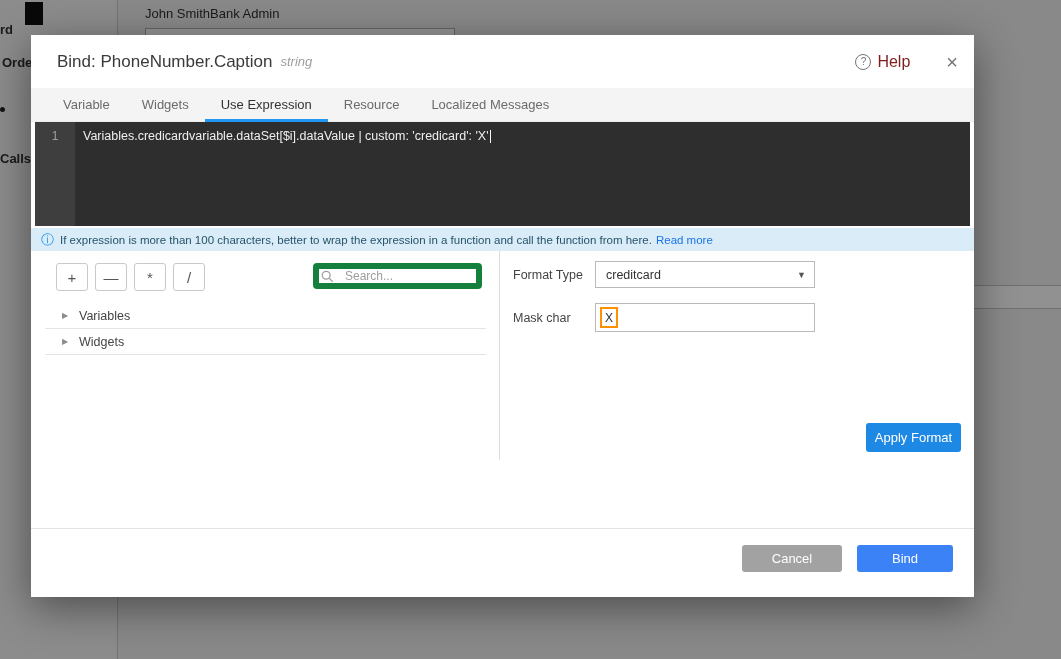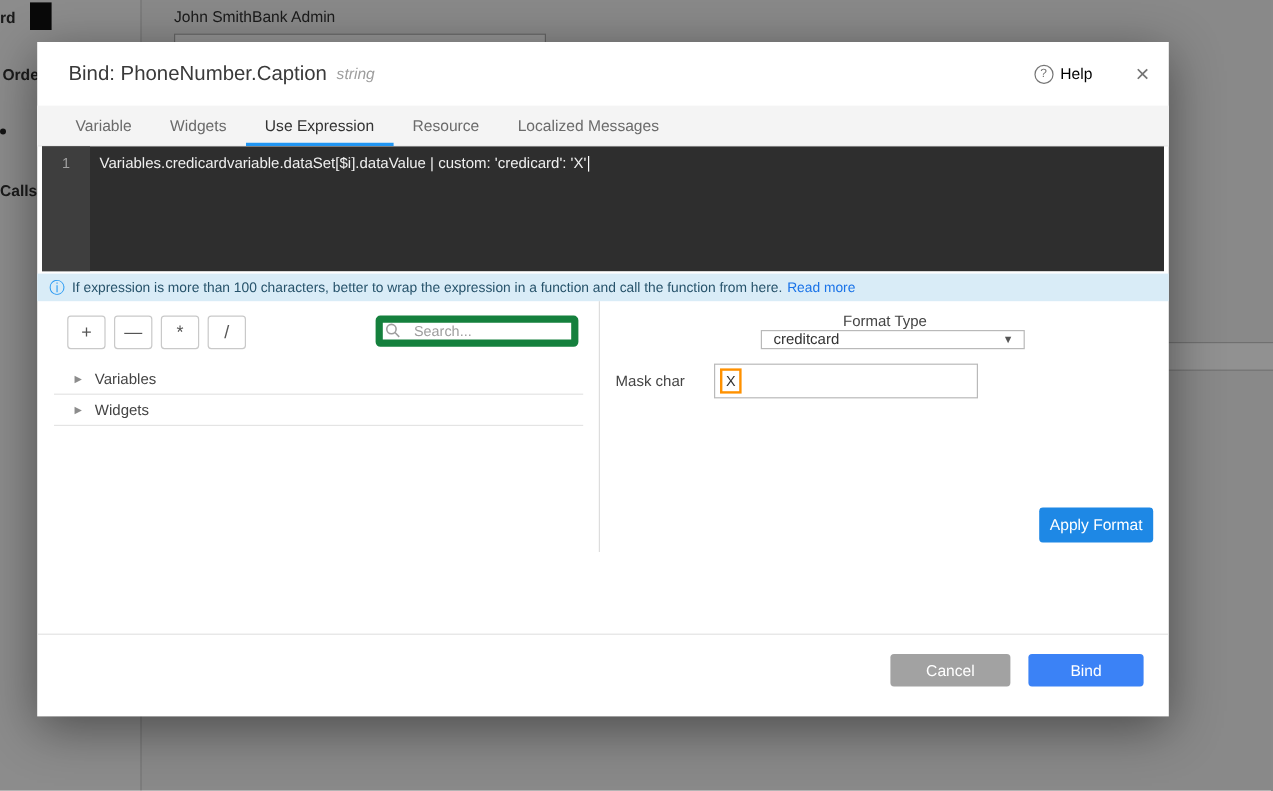--- a/index.html
+++ b/index.html
@@ -3,38 +3,38 @@
 <meta charset="utf-8">
 <style>
   * { box-sizing: border-box; margin: 0; padding: 0; font-family: "Liberation Sans", sans-serif; }
   html, body { width: 1061px; height: 659px; overflow: hidden; }
   body { position: relative; background: #ededed; }
 
   
   .bg-sidebar { position: absolute; left: 0; top: 0; width: 118px; height: 100%; background: #f1f1f1; border-right: 1px solid #c6c6c6; }
   .bg-logo { position: absolute; left: 25px; top: 2px; width: 18px; height: 23px; background: #101010; }
   .bg-frag { position: absolute; font-weight: bold; font-size: 13px; color: #2f2f2f; white-space: nowrap; }
-  .frag-0 { left: 0; top: 7px; }
+  .frag-0 { left: 0; top: 22px; }
   .frag-1 { left: 2px; top: 55px; }
   .frag-2 { left: 0; top: 151px; }
   .bg-dot { position: absolute; left: 0; top: 107px; width: 5px; height: 5px; background: #222; border-radius: 50%; }
   .bg-user { position: absolute; left: 145px; top: 6px; font-size: 13px; color: #2f2f2f; }
   .bg-input { position: absolute; left: 145px; top: 28px; width: 310px; height: 26px; background: #fff; border: 1px solid #adadad; }
   .bg-band { position: absolute; left: 118px; right: 0; top: 285px; height: 24px; background: #fafafa; border-top: 1px solid #c2c2c2; border-bottom: 1px solid #c2c2c2; }
   .overlay { position: absolute; inset: 0; background: rgba(0,0,0,0.42); z-index: 5; }
 
   
   .modal { position: absolute; left: 31px; top: 35px; width: 943px; height: 562px; background: #fff; box-shadow: 0 10px 40px rgba(0,0,0,0.45); z-index: 10; }
 
   .titlebar { height: 53px; display: flex; align-items: center; padding: 0 16px 0 26px; }
   .title { font-size: 17px; color: #3a3a3a; font-weight: 500; }
   .title-type { font-style: italic; color: #9e9e9e; font-size: 13px; margin-left: 8px; }
   .title-spacer { flex: 1; }
   .help-icon { width: 16px; height: 16px; border: 1.5px solid #757575; border-radius: 50%; color: #757575; font-size: 10px; display: inline-flex; align-items: center; justify-content: center; margin-right: 6px; }
-  .help-label { font-size: 13px; color: #000000; margin-right: 36px; }
+  .help-label { font-size: 16px; color: #7f1d1d; margin-right: 36px; }
   .close-btn { font-size: 20px; color: #757575; line-height: 1; cursor: pointer; }
 
   .tabs { height: 34px; background: #f4f4f4; display: flex; padding-left: 16px; border-bottom: 1px solid #ececec; }
   .tab { padding: 0 16px; font-size: 13px; color: #6b6b6b; height: 34px; line-height: 34px; cursor: pointer; }
   .tab.active { color: #333; box-shadow: inset 0 -3px 0 #2196f3; }
 
   .editor { position: absolute; left: 4px; right: 4px; top: 87px; height: 104px; background: #2e2e2e; display: flex; font-family: "DejaVu Sans Mono", monospace; }
   .gutter { width: 40px; background: #3e3e3e; color: #a0a0a0; font-size: 12px; text-align: center; padding-top: 7px; }
   .code-area { flex: 1; color: #efefef; font-size: 12.5px; padding: 7px 8px; white-space: pre; overflow: hidden; }
   .cursor-bar { display: inline-block; width: 1px; height: 13px; background: #fff; vertical-align: middle; margin-left: 1px; }
@@ -54,21 +54,21 @@
   .search-input { width: 100%; height: 100%; border: 6px solid #15803d; border-radius: 4px; padding: 0 8px 0 26px; font-size: 12px; color: #333; outline: none; background: #fff; }
   .search-input::placeholder { color: #9e9e9e; }
   .search-icon { position: absolute; left: 8px; top: 6px; }
 
   .tree { position: absolute; left: 14px; right: 13px; top: 52px; }
   .tree-row { height: 26px; display: flex; align-items: center; border-bottom: 1px solid #e4e4e4; cursor: pointer; }
   .chev { color: #8c8c8c; font-size: 8px; margin-left: 17px; width: 11px; }
   .tree-label { font-size: 12.5px; color: #444; margin-left: 6px; }
 
   .format-row { position: absolute; left: 13px; right: 0; display: flex; align-items: center; }
-  .row-format-type { top: 10px; height: 27px; flex-direction: column; }
+  .row-format-type { top: 10px; height: 27px; }
   .row-mask { top: 52px; height: 29px; }
   .fmt-label { font-size: 12.5px; color: #444; width: 82px; }
   .select { width: 220px; height: 27px; border: 1px solid #b9b9b9; background: #fff; display: flex; align-items: center; padding: 0 10px; font-size: 12.5px; color: #333; position: relative; cursor: pointer; }
   .dd-caret { position: absolute; right: 8px; font-size: 9px; color: #555; }
   .mask-input { width: 220px; height: 29px; border: 1px solid #b9b9b9; background: #fff; display: flex; align-items: center; padding-left: 4px; cursor: text; }
   .mask-highlight { min-width: 18px; height: 21px; border: 2px solid #ff9100; display: flex; align-items: center; justify-content: center; font-size: 12px; color: #333; padding: 0 3px; }
 
   .apply-btn { position: absolute; right: 13px; bottom: 8px; width: 95px; height: 29px; background: #1e88e5; color: #fff; border: none; border-radius: 3px; font-size: 13px; cursor: pointer; }
 
   .footer-divider { position: absolute; left: 0; right: 0; top: 493px; height: 1px; background: #e3e3e3; }

